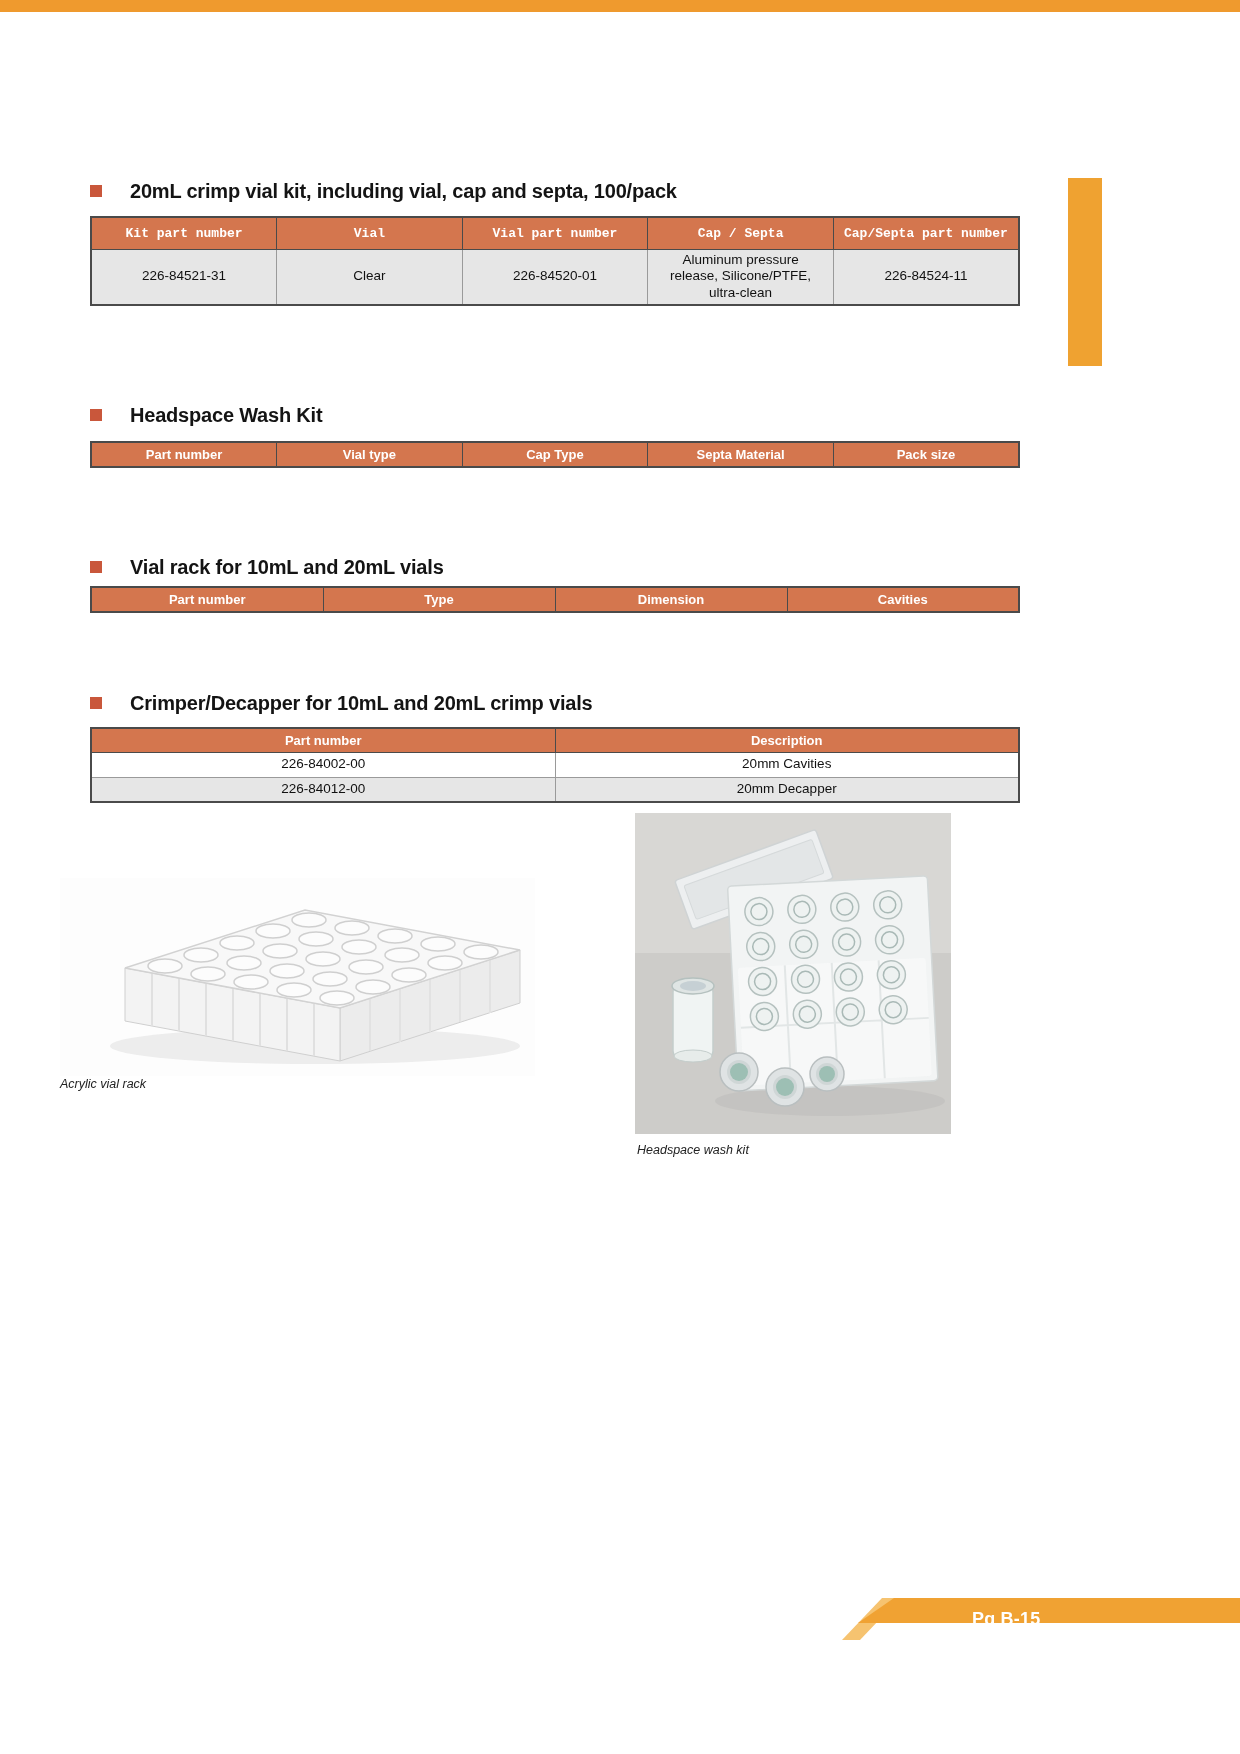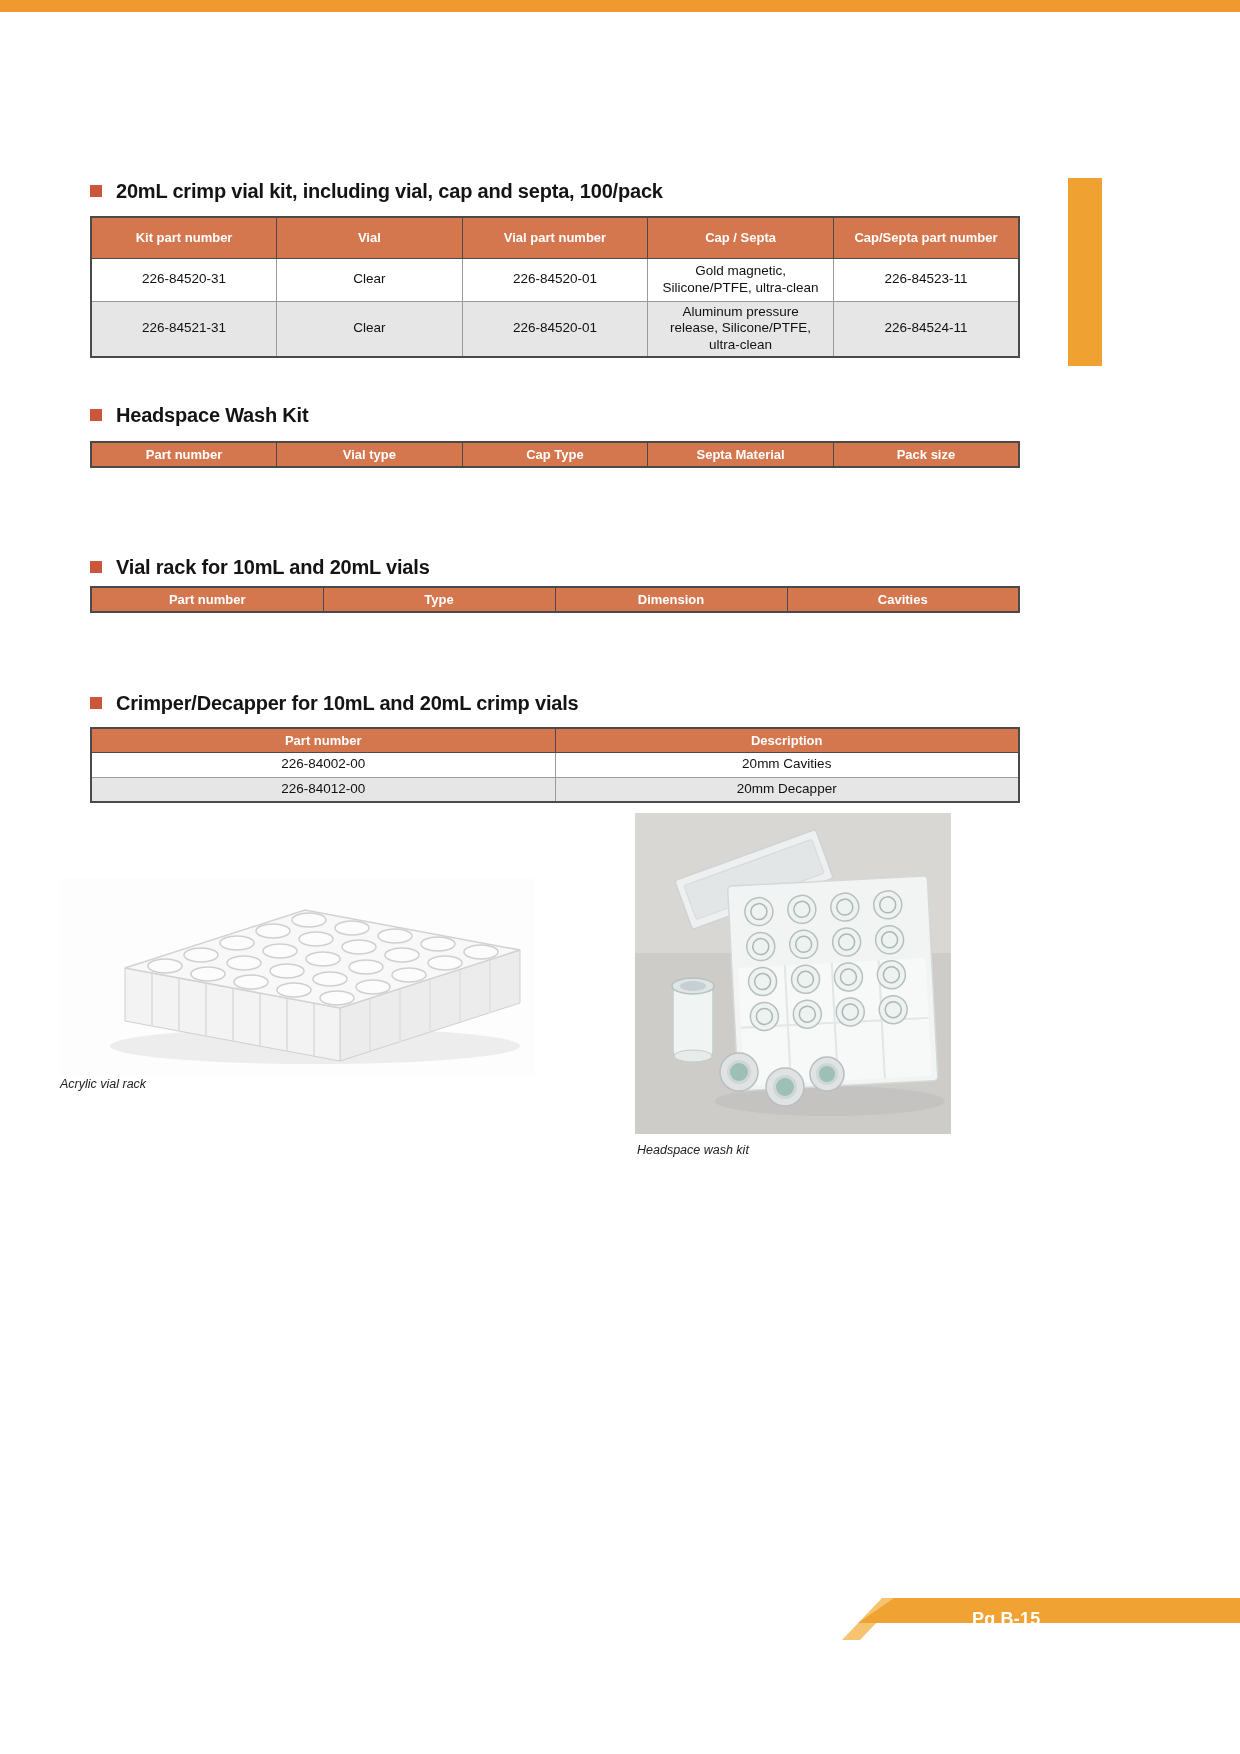--- a/index.html
+++ b/index.html
@@ -4,40 +4,40 @@
 <style>
   * { margin:0; padding:0; box-sizing:border-box; }
   body {
     width:1240px; height:1754px; position:relative; background:#ffffff;
     font-family:"Liberation Sans", sans-serif; color:#1a1a1a; overflow:hidden;
   }
   .topbar { position:absolute; top:0; left:0; width:1240px; height:12px; background:#EF9A2E; }
   .side-tab { position:absolute; left:1068px; top:178px; width:34px; height:188px; background:#EFA231; }
 
   .section-heading {
-    position:absolute; left:90px; display:flex; align-items:center; gap:14px;
+    position:absolute; left:90px; display:flex; align-items:center; gap:28px;
     font-size:20px; font-weight:bold; letter-spacing:-0.2px; line-height:26px; color:#141414;
   }
   .bullet { width:12px; height:12px; background:#C9573B; flex:0 0 auto; }
 
   table.data {
     position:absolute; left:90px; width:930px; border-collapse:collapse; table-layout:fixed;
     border:2px solid #4a4a4a;
   }
   table.data th {
     background:#D4764E; color:#ffffff; font-size:13px; font-weight:bold;
     border:1px solid #4a4a4a; text-align:center; padding:2px 6px;
   }
   table.data td {
     font-size:13.5px; color:#111; text-align:center; vertical-align:middle;
     border:1px solid #9a9a9a; padding:2px 10px; background:#ffffff; line-height:1.25;
   }
   tr.alt td { background:#E6E6E6; }
 
-  #table1 { top:216px; } #table1 th { height:41px; } #table1 td { height:43px; }
+  #table1 { top:216px; } #table1 th { height:32px;font-family:Liberation Mono, monospace; } #table1 td { height:43px; }
   #table2 { top:441px; } #table2 th { height:25px; } #table2 td { height:26px; }
   #table3 { top:586px; } #table3 th { height:25px; } #table3 td { height:28px; }
   #table4 { top:727px; } #table4 th { height:24px; } #table4 td { height:25px; }
 
   #heading1 { top:178px; }
   #heading2 { top:402px; }
   #heading3 { top:554px; }
   #heading4 { top:690px; }
 
   .fig-rack   { position:absolute; left:60px;  top:878px; width:475px; height:198px; }
@@ -74,27 +74,20 @@
   <span>20mL crimp vial kit, including vial, cap and septa, 100/pack</span>
 </div>
 <table class="data" id="table1">
   <tbody>
       <tr>
     <th>Kit part number</th>
     <th>Vial</th>
     <th>Vial part number</th>
     <th>Cap / Septa</th>
     <th>Cap/Septa part number</th>
-  </tr>
-  <tr>
-    <td>226-84520-31</td>
-    <td>Clear</td>
-    <td>226-84520-01</td>
-    <td>Gold magnetic, Silicone/PTFE, ultra-clean</td>
-    <td>226-84523-11</td>
   </tr>
   <tr class="alt">
     <td>226-84521-31</td>
     <td>Clear</td>
     <td>226-84520-01</td>
     <td>Aluminum pressure release, Silicone/PTFE, ultra-clean</td>
     <td>226-84524-11</td>
   </tr>
 </tbody>
   </table>

